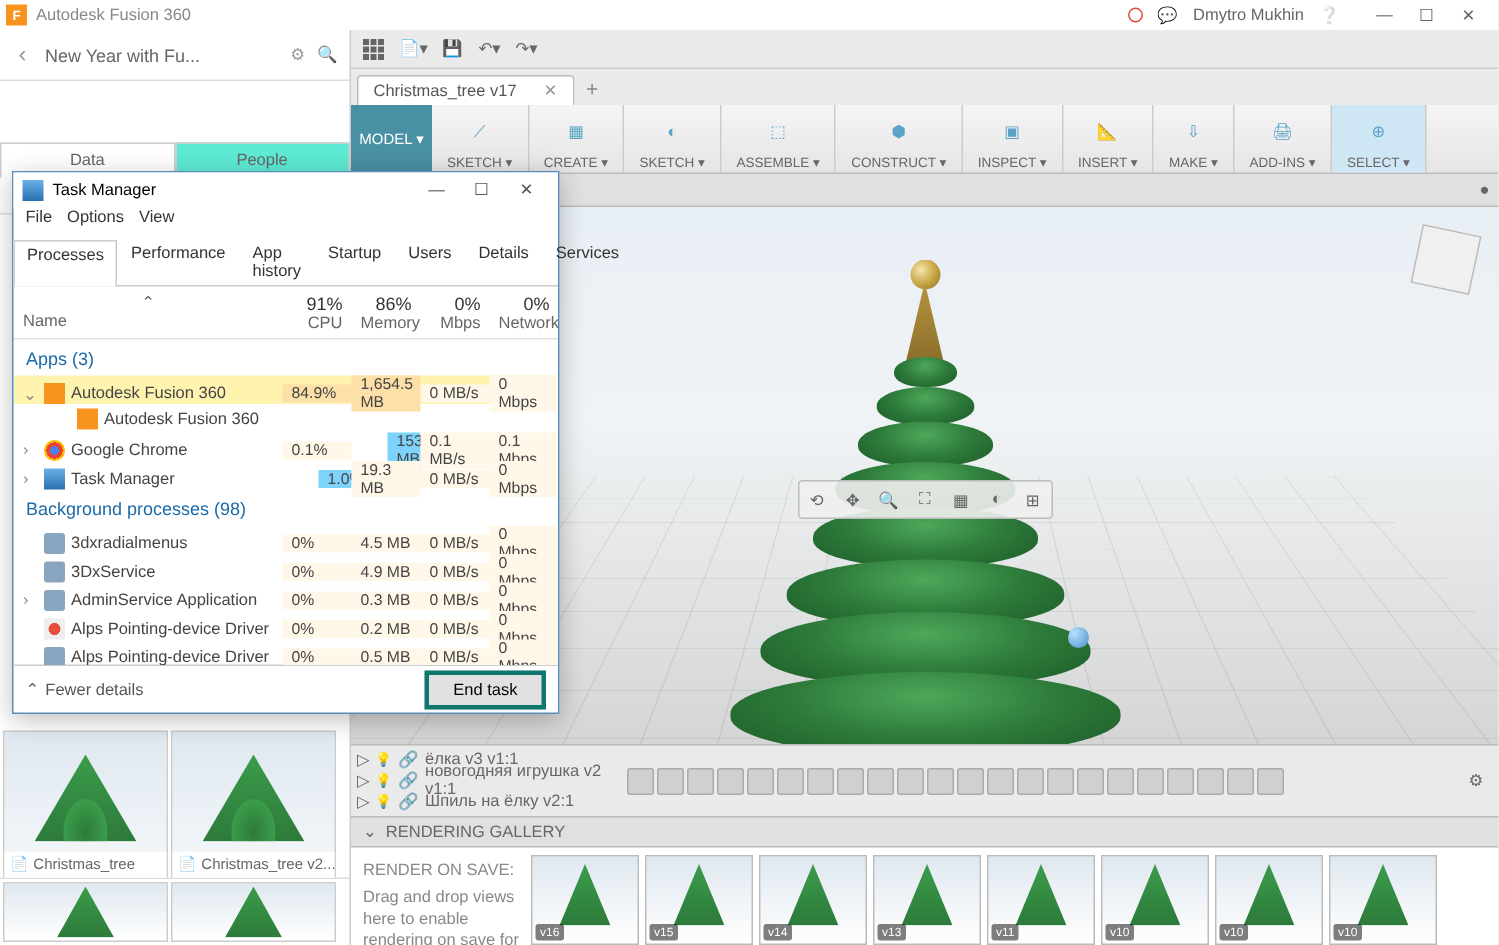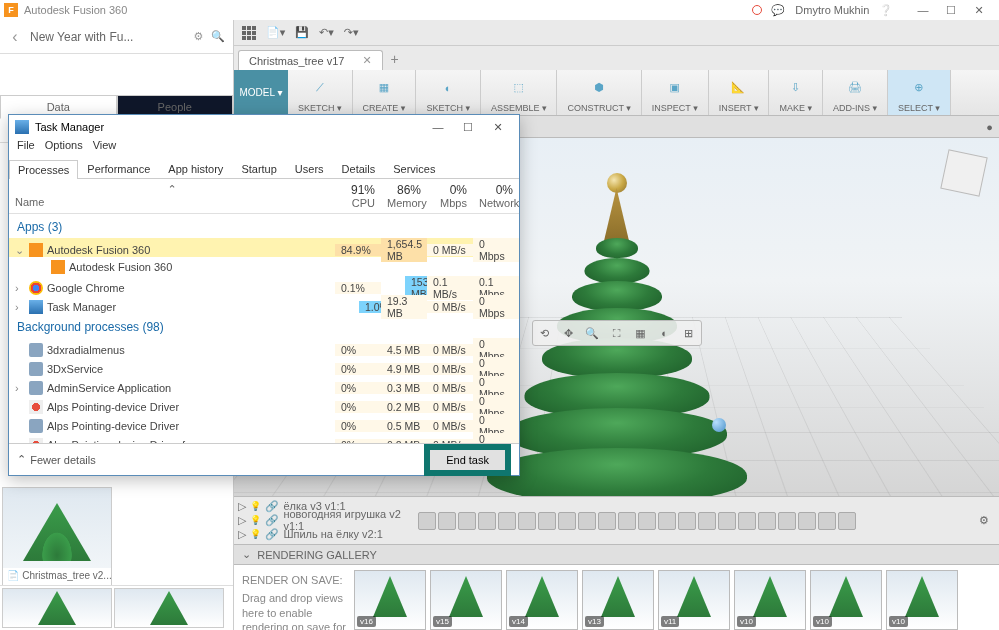--- a/index.html
+++ b/index.html
@@ -18,21 +18,21 @@
 
 .fusion-body { flex:1; display:flex; overflow:hidden; }
 
 
 .left-panel { width:234px; background:#fff; border-right:1px solid #ccc; display:flex; flex-direction:column; }
 .lp-header { height:34px; display:flex; align-items:center; border-bottom:1px solid #ddd; }
 .lp-back { width:30px; text-align:center; color:#999; font-size:16px; }
 .lp-title { flex:1; font-size:12px; color:#666; white-space:nowrap; overflow:hidden; }
 .lp-icons { display:flex; gap:8px; padding:0 8px; color:#999; }
 .lp-tabs { display:flex; height:24px;margin-top:41px; }
-.lp-tab { flex:1; background:#0f172a; border:1px solid #ccc; text-align:center; line-height:22px; color:#666; }
+.lp-tab { flex:1; background:#5eead4; border:1px solid #ccc; text-align:center; line-height:22px; color:#666; }
 .lp-tab.active { background:#fff; border-bottom-color:#fff; }
 .lp-toolbar { height:24px; border-bottom:1px solid #ddd; display:flex; justify-content:flex-end; align-items:center; gap:8px; padding:0 8px; color:#999; }
 .lp-gallery { flex:1; display:flex; flex-wrap:wrap; align-content:flex-start; padding:2px; gap:2px; overflow:hidden; position:relative; }
 .thumb { width:110px; height:100px; border:1px solid #ccc; background:linear-gradient(#dfe8f0,#f5f8fa); position:relative; }
 .thumb::before { content:''; position:absolute; left:20px; right:20px; top:15px; bottom:25px; background:radial-gradient(ellipse at 50% 90%, #2d7a3a 0%, #3a9c4a 30%, transparent 31%), linear-gradient(#3a9c4a,#2d7a3a); clip-path:polygon(50% 0,100% 100%,0 100%); }
 .thumb .lbl { position:absolute; bottom:0; left:0; right:0; height:18px; background:#fff; padding:2px 4px; color:#666; font-size:10px; white-space:nowrap; overflow:hidden; }
 .bottom-thumbs { display:flex; gap:2px; padding:2px; border-top:1px solid #ddd; }
 .bot-thumb { width:110px; height:40px; border:1px solid #ccc; background:linear-gradient(#dfe8f0,#fff); position:relative; }
 .bot-thumb::before { content:''; position:absolute; left:35px; right:35px; top:2px; bottom:2px; background:linear-gradient(#3a9c4a,#2d7a3a); clip-path:polygon(50% 0,100% 100%,0 100%); }
 
@@ -96,21 +96,21 @@
 
 .render-bar { height:20px; background:#e0e0e0; border-top:1px solid #bbb; display:flex; align-items:center; padding:0 8px; gap:6px; color:#666; font-size:10px; }
 .render-gallery { height:66px; background:#ffffff; border-top:1px solid #bbb; display:flex; overflow:hidden; }
 .render-hint { width:120px; padding:8px; color:#888; font-size:10px; line-height:1.3; }
 .render-thumbs { flex:1; display:flex; gap:4px; align-items:flex-end; overflow:hidden; }
 .rthumb { width:72px; height:60px; background:linear-gradient(#dfe8f0,#fff); border:1px solid #bbb; position:relative; flex-shrink:0; }
 .rthumb::before { content:''; position:absolute; left:18px; right:18px; top:5px; bottom:12px; background:linear-gradient(#3a9c4a,#2d7a3a); clip-path:polygon(50% 0,100% 100%,0 100%); }
 .rthumb .v { position:absolute; left:2px; bottom:2px; background:rgba(0,0,0,.5); color:#fff; font-size:8px; padding:1px 3px; border-radius:2px; }
 
 
-.taskmgr { position:absolute; left:8px; top:114px; width:512px; height:362px; background:#fff; border:1px solid #5a8cb8; display:flex; flex-direction:column; box-shadow:0 4px 16px rgba(0,0,0,.25); }
+.taskmgr { position:absolute; left:8px; top:114px; width:365px; height:362px; background:#fff; border:1px solid #5a8cb8; display:flex; flex-direction:column; box-shadow:0 4px 16px rgba(0,0,0,.25); }
 .tm-title { height:24px; display:flex; align-items:center; padding:0 6px; background:#fff; }
 .tm-title .ico { width:14px; height:14px; margin-right:6px; background:linear-gradient(#6ab0e8,#2a70b0); }
 .tm-title .txt { flex:1; }
 .tm-winbtns { display:flex; }
 .tm-winbtn { width:30px; height:20px; text-align:center; cursor:pointer; color:#555; line-height:20px; }
 .tm-menu { height:20px; display:flex; gap:10px; padding:0 8px; color:#333; }
 .tm-menu span { cursor:pointer; }
 .tm-tabs { display:flex; border-bottom:1px solid #ccc; }
 .tm-tab { padding:3px 8px; color:#333; cursor:pointer; border:1px solid transparent; border-bottom:none; }
 .tm-tab.active { background:#fff; border-color:#ccc; position:relative; top:1px; }
@@ -129,21 +129,21 @@
 .ico-fusion { background:#f7931e; }
 .ico-chrome { background:radial-gradient(circle at 50% 50%, #4285f4 30%, #ea4335 30% 55%, #fbbc05 55% 80%, #34a853 80%); border-radius:50%; }
 .ico-tm { background:linear-gradient(#6ab0e8,#2a70b0); }
 .ico-gen { background:#8aa5c0; border-radius:2px; }
 .ico-alps { background:radial-gradient(circle,#e74c3c 40%,transparent 41%),#eee; }
 .heat-hi { background:#fde0a8; }
 .heat-md { background:#7dd3fc;margin-left:24px; }
 .heat-lo { background:#fff8e8; }
 .tm-footer { height:32px; border-top:1px solid #ccc; display:flex; align-items:center; justify-content:space-between; padding:0 8px; }
 .tm-fewer { color:#555; cursor:pointer; display:flex; align-items:center; gap:4px; }
-.tm-end { padding:4px 16px; border:6px solid #0f766e; background:#e1e1e1; cursor:pointer;text-align:center; }
+.tm-end { padding:4px 16px; border:3px solid #0f766e; background:#e1e1e1; cursor:pointer;text-align:center; }
 </style>
 </head>
 <body>
 
 <div class="fusion-window">
   <div class="fusion-titlebar">
     <div class="app-logo">F</div>
     <div class="title">Autodesk Fusion 360</div>
     <div class="spacer"></div>
     <div class="user-area">
@@ -174,20 +174,23 @@
         <div class="lp-tab active">Data</div>
         <div class="lp-tab">People</div>
       </div>
       <div class="lp-toolbar">
         <span>⇪</span>
         <span>📁</span>
         <span>⚙</span>
       </div>
       <div class="lp-gallery" id="lp-gallery">
           <div style="height:340px;width:100%"></div>
+          <div class="thumb">
+            <div class="lbl">📄 Christmas_tree</div>
+          </div>
           <div class="thumb">
             <div class="lbl">📄 Christmas_tree v2...</div>
           </div>
         </div>
       <div class="bottom-thumbs" id="lp-bottom">
         <div class="bot-thumb"></div>
         <div class="bot-thumb"></div>
       </div>
     </div>
 

